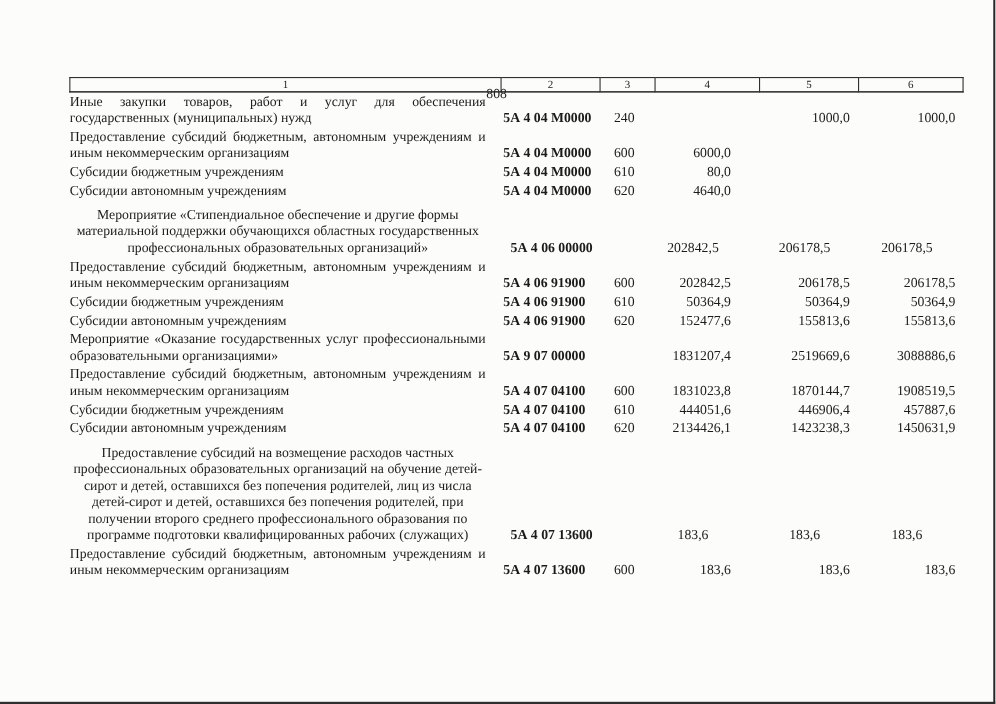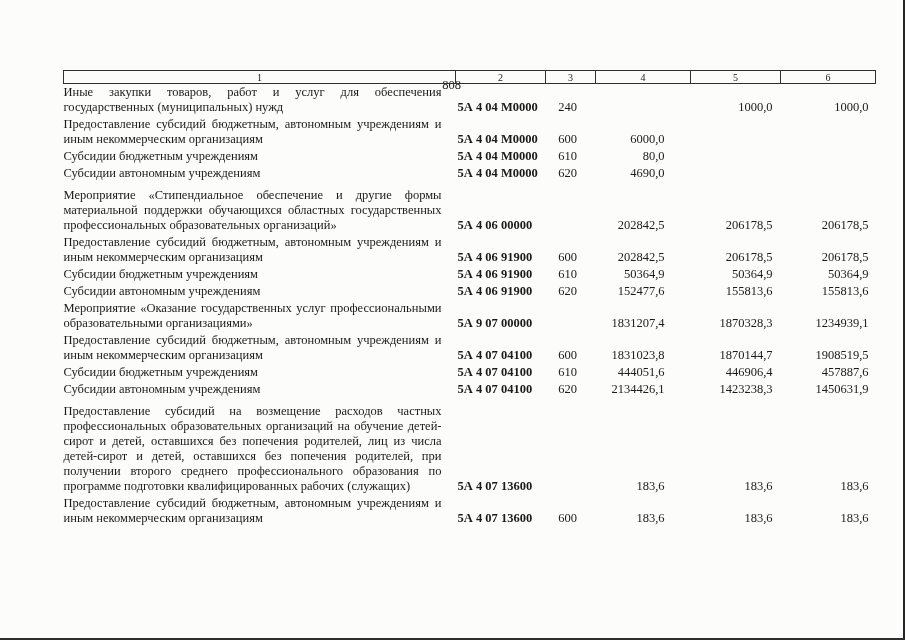--- a/index.html
+++ b/index.html
@@ -51,21 +51,21 @@
   td.c1 {
     text-align: justify;
     padding-right: 14px;
     hyphens: auto;
   }
   td.c2 { text-align: left; padding-left: 2px; white-space: nowrap; font-weight: bold; }
   td.c3 { text-align: center; padding-right: 6px; white-space: nowrap; }
   td.c4 { text-align: right; padding-right: 26px; white-space: nowrap; }
   td.c5 { text-align: right; padding-right: 8px;  white-space: nowrap; }
   td.c6 { text-align: right; padding-right: 7px;  white-space: nowrap; }
-  tr.section-gap td { padding-top: 6px; }
+  tr.section-gap td { padding-top: 6px; text-align: center; }
 </style>
 </head>
 <body>
 
 <div class="page">
   <div class="page-number">808</div>
 
   <table class="budget-table">
     <colgroup>
       <col style="width:392px">
@@ -107,21 +107,21 @@
         <td class="c2">5А 4 04 М0000</td>
         <td class="c3">610</td>
         <td class="c4">80,0</td>
         <td class="c5"></td>
         <td class="c6"></td>
       </tr>
       <tr>
         <td class="c1">Субсидии автономным учреждениям</td>
         <td class="c2">5А 4 04 М0000</td>
         <td class="c3">620</td>
-        <td class="c4">4690,0</td>
+        <td class="c4">4640,0</td>
         <td class="c5"></td>
         <td class="c6"></td>
       </tr>
       <tr class="section-gap">
         <td class="c1">Мероприятие «Стипендиальное обеспечение и другие формы материальной поддержки обучающихся областных государственных профессиональных образовательных организаций»</td>
         <td class="c2">5А 4 06 00000</td>
         <td class="c3"></td>
         <td class="c4">202842,5</td>
         <td class="c5">206178,5</td>
         <td class="c6">206178,5</td>
@@ -148,22 +148,22 @@
         <td class="c3">620</td>
         <td class="c4">152477,6</td>
         <td class="c5">155813,6</td>
         <td class="c6">155813,6</td>
       </tr>
       <tr>
         <td class="c1">Мероприятие «Оказание государственных услуг профессиональными образовательными организациями»</td>
         <td class="c2">5А 9 07 00000</td>
         <td class="c3"></td>
         <td class="c4">1831207,4</td>
-        <td class="c5">1870328,3</td>
-        <td class="c6">1234939,1</td>
+        <td class="c5">2519669,6</td>
+        <td class="c6">3088886,6</td>
       </tr>
       <tr>
         <td class="c1">Предоставление субсидий бюджетным, автономным учреждениям и иным некоммерческим организациям</td>
         <td class="c2">5А 4 07 04100</td>
         <td class="c3">600</td>
         <td class="c4">1831023,8</td>
         <td class="c5">1870144,7</td>
         <td class="c6">1908519,5</td>
       </tr>
       <tr>

